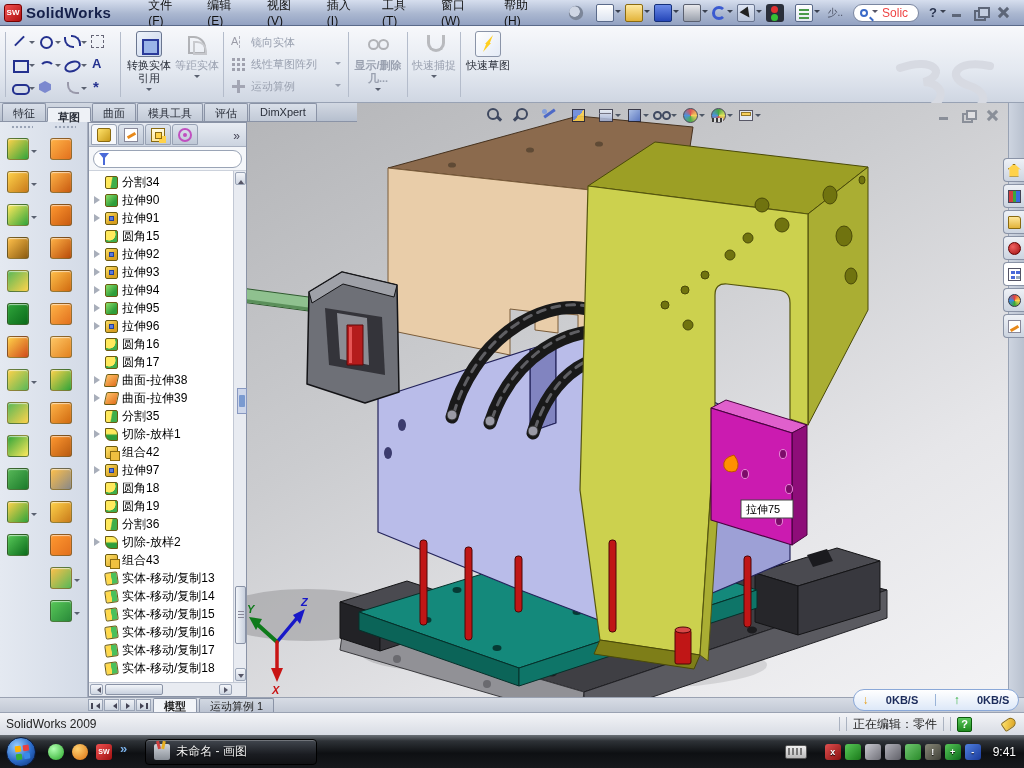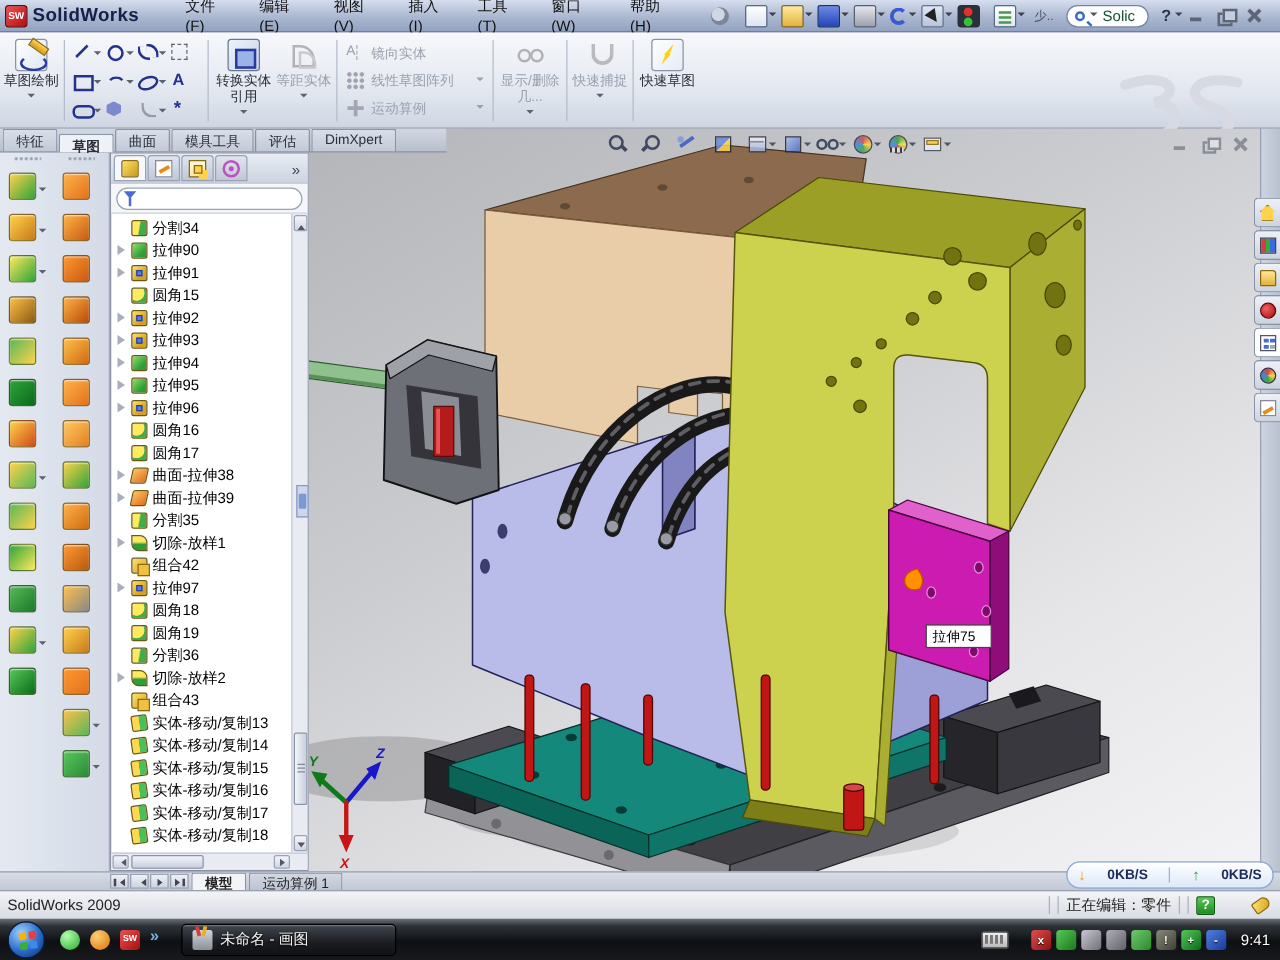--- a/index.html
+++ b/index.html
@@ -31,21 +31,21 @@
   .rebuild-icon::before{content:"";position:absolute;left:5px;top:2px;width:7px;height:7px;border-radius:50%;background:#e03030;}
   .rebuild-icon::after{content:"";position:absolute;left:5px;top:10px;width:7px;height:7px;border-radius:50%;background:#35c035;}
   .options-icon{background:linear-gradient(#fff,#e2e8f2);border:1px solid #5a6a8a;}
   .options-icon::before{content:"";position:absolute;left:3px;top:4px;width:10px;height:2px;background:#4a9a4a;box-shadow:0 4px 0 #4a9a4a,0 8px 0 #4a9a4a;}
   .overflow-text{font-size:10px;color:#4a5164;margin:0 4px;}
   .search-pill{display:flex;align-items:center;gap:4px;background:#fff;border:1px solid #7a86a0;border-radius:10px;
     height:18px;padding:0 10px 0 6px;margin-left:6px;}
   .search-glass{width:8px;height:8px;border:2px solid #3a6ac8;border-radius:50%;position:relative;}
   .search-glass::after{content:"";position:absolute;left:7px;top:7px;width:5px;height:2px;background:#3a6ac8;transform:rotate(45deg);}
   .search-caret{width:0;height:0;border:3px solid transparent;border-top-color:#556;}
-  .search-text{font-size:12px;color:#14532d;}
+  .search-text{font-size:12px;color:#ef4444;}
   .help-label{font-size:13px;font-weight:bold;color:#2a3550;margin:0 2px 0 10px;}
   .win-controls{display:flex;gap:6px;margin:0 8px 0 auto;align-items:center;padding-right:4px;}
   .wc{width:17px;height:15px;position:relative;}
   .wc-min::before{content:"";position:absolute;left:3px;bottom:3px;width:9px;height:3px;background:#5d6678;}
   .wc-restore::before{content:"";position:absolute;left:2px;top:5px;width:8px;height:7px;border:2px solid #5d6678;}
   .wc-restore::after{content:"";position:absolute;left:6px;top:2px;width:8px;height:7px;border:2px solid #5d6678;background:#c3cddf;}
   .wc-close::before,.wc-close::after{content:"";position:absolute;left:7px;top:1px;width:3px;height:13px;background:#5d6678;}
   .wc-close::before{transform:rotate(45deg);} .wc-close::after{transform:rotate(-45deg);}
 
   
@@ -351,25 +351,20 @@
     <span class="help-label">?</span>
     <span class="tbi-caret"></span>
     <div class="win-controls">
       <span class="wc wc-min"></span>
       <span class="wc wc-restore"></span>
       <span class="wc wc-close"></span>
     </div>
   </div>
 
   <div class="cmdbar">
-    <div class="bigbtn" style="width:46px;">
-      <span class="bi bi-sketch"></span>
-      <span class="bl">草图绘制</span>
-      <span class="bc"></span>
-    </div>
     <div class="cmd-sep"></div>
     <div class="sk-grid">
 
         <span class="sk">
           <span class="g g-line"></span>
           <span class="c"></span>
         </span>
 
         <span class="sk">
           <span class="g g-circle"></span>
@@ -448,21 +443,21 @@
         <span class="sl">线性草图阵列</span>
         <span class="sc"></span>
       </div>
       <div class="stackrow">
         <span class="si si-move"></span>
         <span class="sl">运动算例</span>
         <span class="sc"></span>
       </div>
     </div>
     <div class="cmd-sep"></div>
-    <div class="bigbtn disabled" style="width:52px;">
+    <div class="bigbtn disabled" style="width:52px;font-weight:bold;">
       <span class="bi bi-disp"></span>
       <span class="bl">显示/删除几...</span>
       <span class="bc"></span>
     </div>
     <div class="cmd-sep"></div>
     <div class="bigbtn disabled" style="width:46px;">
       <span class="bi bi-snap"></span>
       <span class="bl">快速捕捉</span>
       <span class="bc"></span>
     </div>

